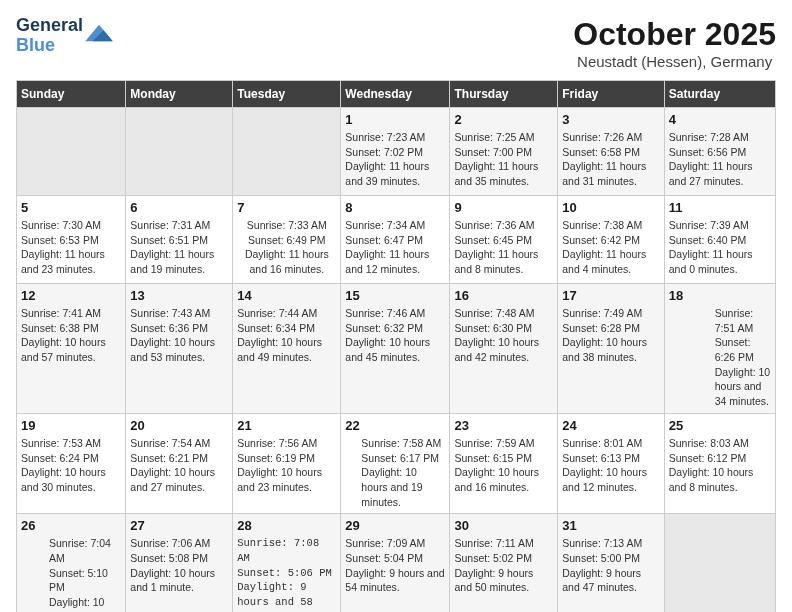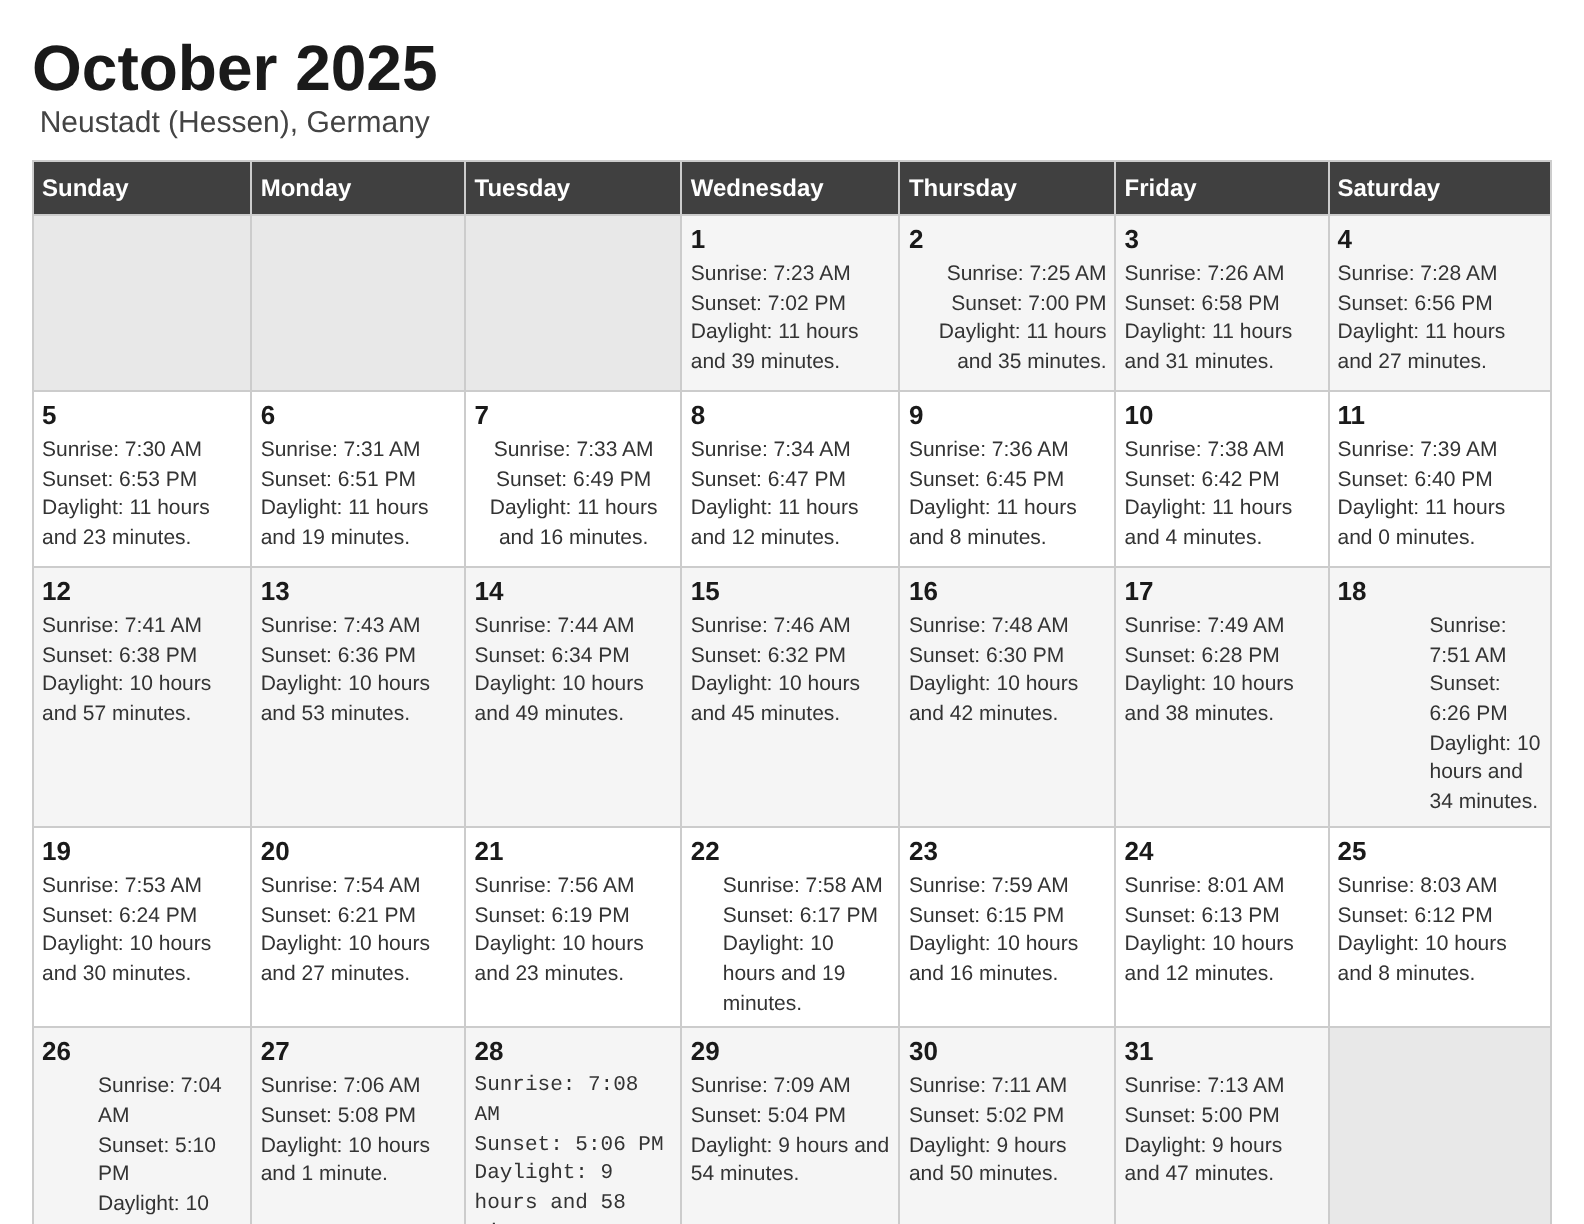--- a/index.html
+++ b/index.html
@@ -86,20 +86,33 @@
       line-height: 1.4;
     }
     .empty-cell {
       background-color: #e8e8e8 !important;
     }
   </style>
 </head>
 <body>
 
 <div class="header">
+  <div class="logo">
+    <div>
+      <div style="display:flex;align-items:center;">
+        <div class="logo-text">
+          General<br><span>Blue</span>
+        </div>
+        <svg class="logo-icon" viewBox="0 0 30 24" xmlns="http://www.w3.org/2000/svg">
+          <polygon points="0,20 15,2 30,20" fill="#4a90d9"></polygon>
+          <polygon points="8,20 20,8 30,20" fill="#2e6da4"></polygon>
+        </svg>
+      </div>
+    </div>
+  </div>
   <div class="title-block">
     <div class="month-title">October 2025</div>
     <div class="location">Neustadt (Hessen), Germany</div>
   </div>
 </div>
 
 <table>
   <thead>
     <tr>
     <th>Sunday</th>
@@ -117,21 +130,21 @@
         <td class="empty-cell"></td>
         <td class="empty-cell"></td>
         <td>
           <div class="day-number">1</div>
           <div class="day-info" style="white-space: pre-line;">Sunrise: 7:23 AM
 Sunset: 7:02 PM
 Daylight: 11 hours and 39 minutes.</div>
         </td>
         <td>
           <div class="day-number">2</div>
-          <div class="day-info" style="white-space: pre-line; text-align: right;">Sunrise: 7:25 AM
+          <div class="day-info" style="white-space: pre-line;">Sunrise: 7:25 AM
 Sunset: 7:00 PM
 Daylight: 11 hours and 35 minutes.</div>
         </td>
         <td>
           <div class="day-number">3</div>
           <div class="day-info" style="white-space: pre-line;">Sunrise: 7:26 AM
 Sunset: 6:58 PM
 Daylight: 11 hours and 31 minutes.</div>
         </td>
         <td>

